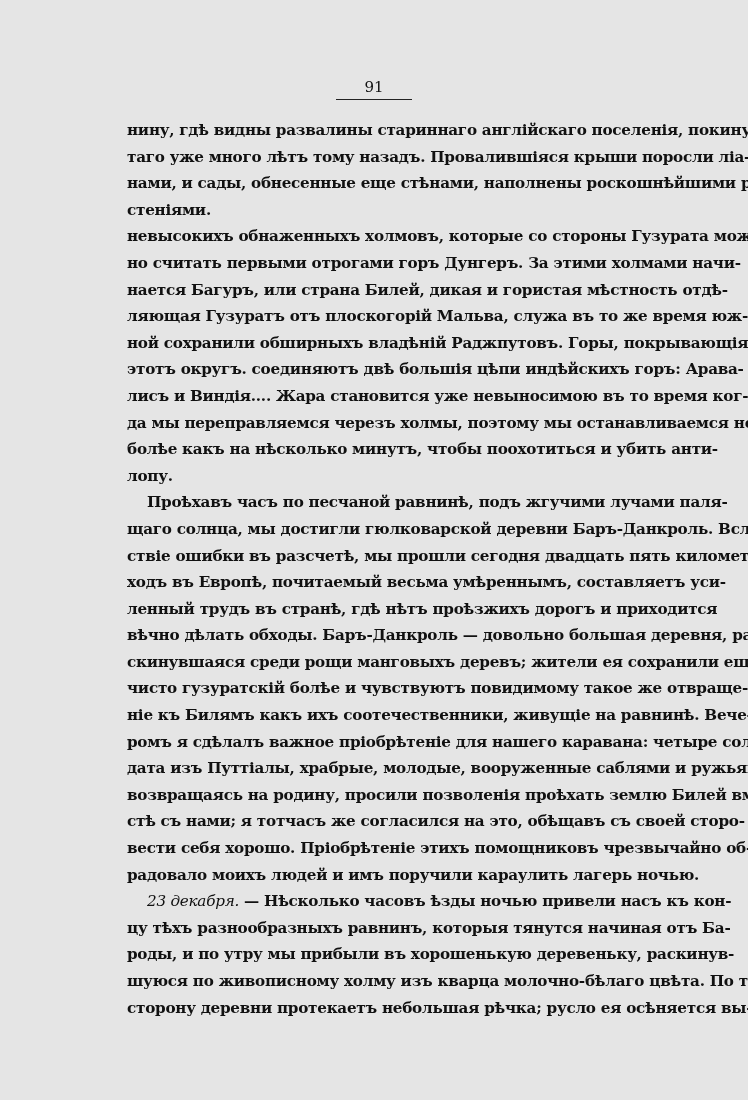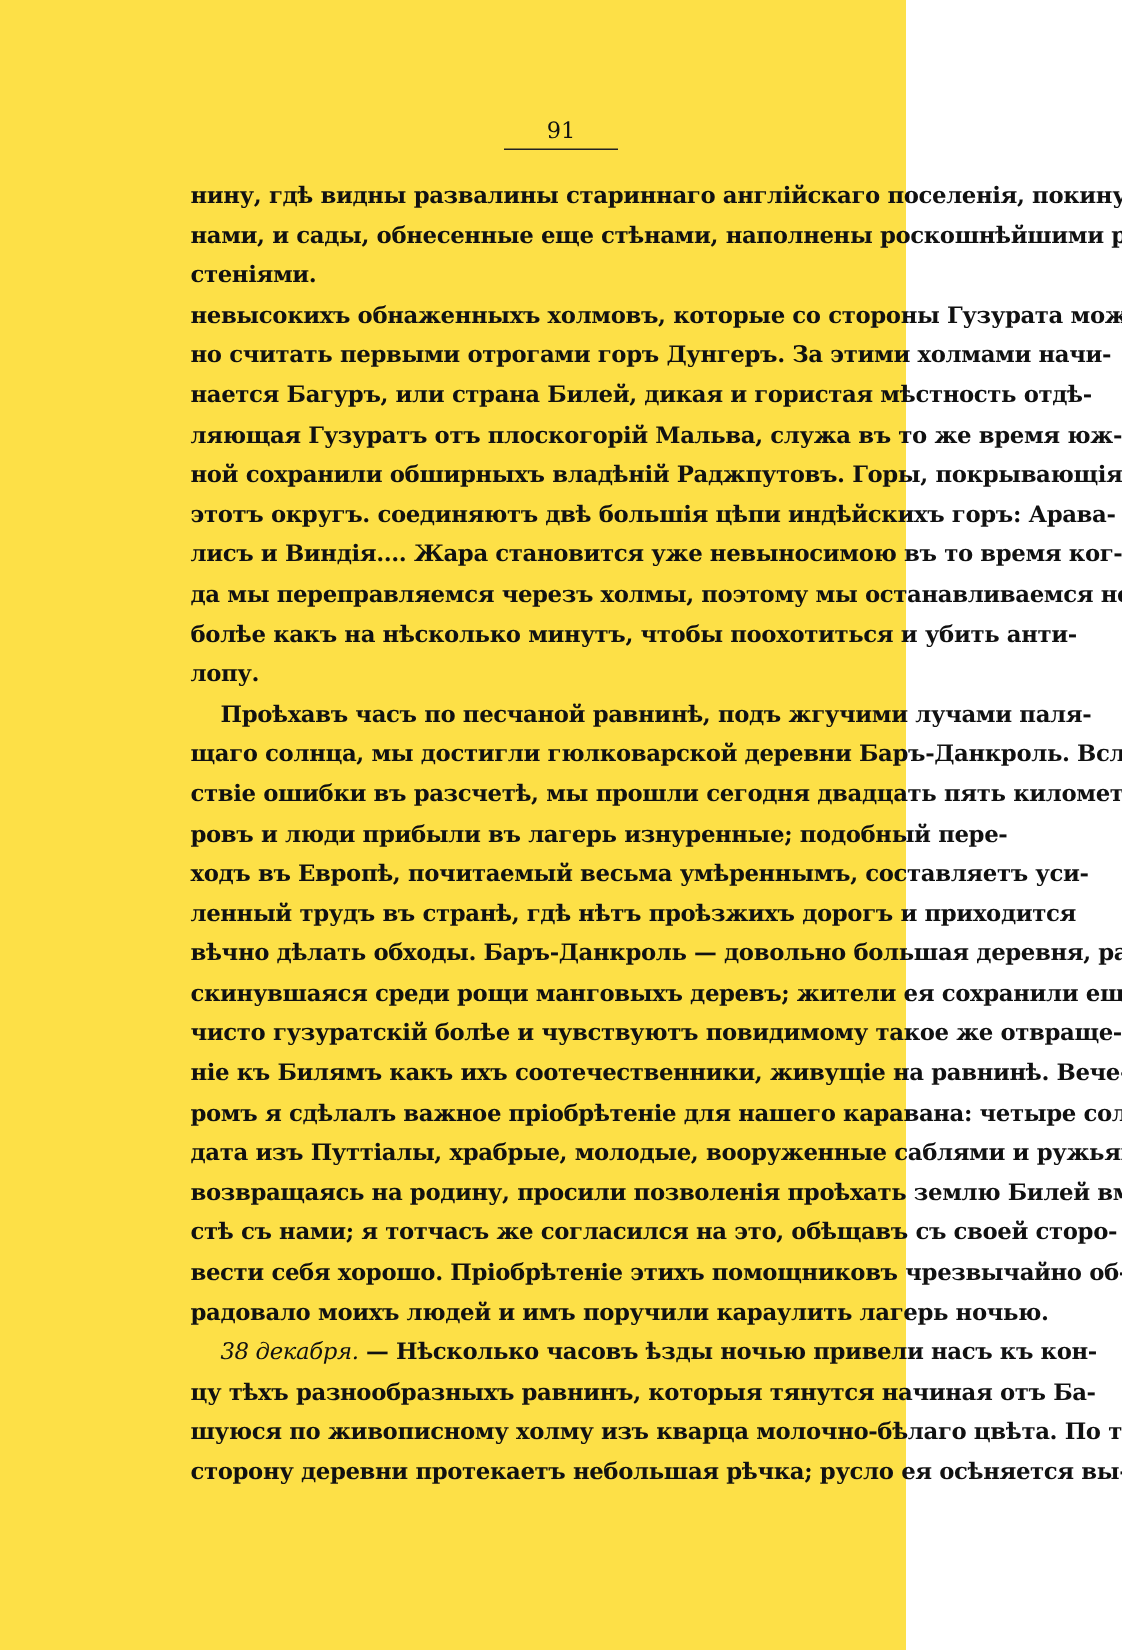--- a/index.html
+++ b/index.html
@@ -1,18 +1,18 @@
 <!DOCTYPE html>
 <html><head>
 <meta charset="utf-8">
 <style>
   html, body { margin: 0; padding: 0; background: #ffffff; }
   body { width: 748px; height: 1100px; position: relative; overflow: hidden; }
   .page {
-    position: absolute; left: 0; top: 0; width: 604px; height: 1100px; background: #fde047;
+    position: absolute; left: 0; top: 0; width: 748px; height: 1100px; background: #e5e5e5;
   }
   .page-number {
     position: absolute; top: 78px; left: 0; width: 748px; text-align: center;
     font-family: "DejaVu Serif", serif; font-size: 15px; color: #111; line-height: 18px;
   }
   .page-rule {
     position: absolute; top: 99px; left: 336px; width: 76px; height: 0;
     border-top: 1.5px solid #222;
   }
   .text-block {
@@ -31,49 +31,50 @@
 </head>
 <body>
 
 <div class="page">
   <div class="page-number">91</div>
   <div class="page-rule"></div>
 
   <div class="text-block">
     <div id="lines-container">
         <span class="line">нину, гдѣ видны развалины стариннаго англійскаго поселенія, покину-</span>
+        <span class="line">таго уже много лѣтъ тому назадъ. Провалившіяся крыши поросли ліа-</span>
         <span class="line">нами, и сады, обнесенные еще стѣнами, наполнены роскошнѣйшими ра-</span>
         <span class="line last">стеніями.</span>
         <span class="line">невысокихъ обнаженныхъ холмовъ, которые со стороны Гузурата мож-</span>
         <span class="line">но считать первыми отрогами горъ Дунгеръ. За этими холмами начи-</span>
         <span class="line">нается Багуръ, или страна Билей, дикая и гористая мѣстность отдѣ-</span>
         <span class="line">ляющая Гузуратъ отъ плоскогорій Мальва, служа въ то же время юж-</span>
         <span class="line">ной сохранили обширныхъ владѣній Раджпутовъ. Горы, покрывающія</span>
         <span class="line">этотъ округъ. соединяютъ двѣ большія цѣпи индѣйскихъ горъ: Арава-</span>
         <span class="line">лисъ и Виндія.... Жара становится уже невыносимою въ то время ког-</span>
         <span class="line">да мы переправляемся черезъ холмы, поэтому мы останавливаемся не</span>
         <span class="line">болѣе какъ на нѣсколько минутъ, чтобы поохотиться и убить анти-</span>
         <span class="line last">лопу.</span>
         <span class="line indent">Проѣхавъ часъ по песчаной равнинѣ, подъ жгучими лучами паля-</span>
         <span class="line">щаго солнца, мы достигли гюлковарской деревни Баръ-Данкроль. Вслѣд-</span>
         <span class="line">ствіе ошибки въ разсчетѣ, мы прошли сегодня двадцать пять километ-</span>
-        <span class="line">ровъ и люди прибыли въ лагерь изнуренные; подобный пере-</span>
         <span class="line">ходъ въ Европѣ, почитаемый весьма умѣреннымъ, составляетъ уси-</span>
         <span class="line">ленный трудъ въ странѣ, гдѣ нѣтъ проѣзжихъ дорогъ и приходится</span>
         <span class="line">вѣчно дѣлать обходы. Баръ-Данкроль — довольно большая деревня, ра-</span>
         <span class="line">скинувшаяся среди рощи манговыхъ деревъ; жители ея сохранили еще</span>
         <span class="line">чисто гузуратскій болѣе и чувствуютъ повидимому такое же отвраще-</span>
         <span class="line">ніе къ Билямъ какъ ихъ соотечественники, живущіе на равнинѣ. Вече-</span>
         <span class="line">ромъ я сдѣлалъ важное пріобрѣтеніе для нашего каравана: четыре сол-</span>
         <span class="line">дата изъ Путтіалы, храбрые, молодые, вооруженные саблями и ружьями,</span>
         <span class="line">возвращаясь на родину, просили позволенія проѣхать землю Билей вмѣ-</span>
         <span class="line">стѣ съ нами; я тотчасъ же согласился на это, обѣщавъ съ своей сторо-</span>
         <span class="line">вести себя хорошо. Пріобрѣтеніе этихъ помощниковъ чрезвычайно об-</span>
         <span class="line last">радовало моихъ людей и имъ поручили караулить лагерь ночью.</span>
       </div>
-    <span class="line indent"><span class="italic">38 декабря.</span><span> — Нѣсколько часовъ ѣзды ночью привели насъ къ кон-</span></span>
+    <span class="line indent"><span class="italic">23 декабря.</span><span> — Нѣсколько часовъ ѣзды ночью привели насъ къ кон-</span></span>
     <div id="dated-lines">
         <span class="line">цу тѣхъ разнообразныхъ равнинъ, которыя тянутся начиная отъ Ба-</span>
+        <span class="line">роды, и по утру мы прибыли въ хорошенькую деревеньку, раскинув-</span>
         <span class="line">шуюся по живописному холму изъ кварца молочно-бѣлаго цвѣта. По ту</span>
         <span class="line">сторону деревни протекаетъ небольшая рѣчка; русло ея осѣняется вы-</span>
       </div>
   </div>
 </div>
 
 </body></html>

